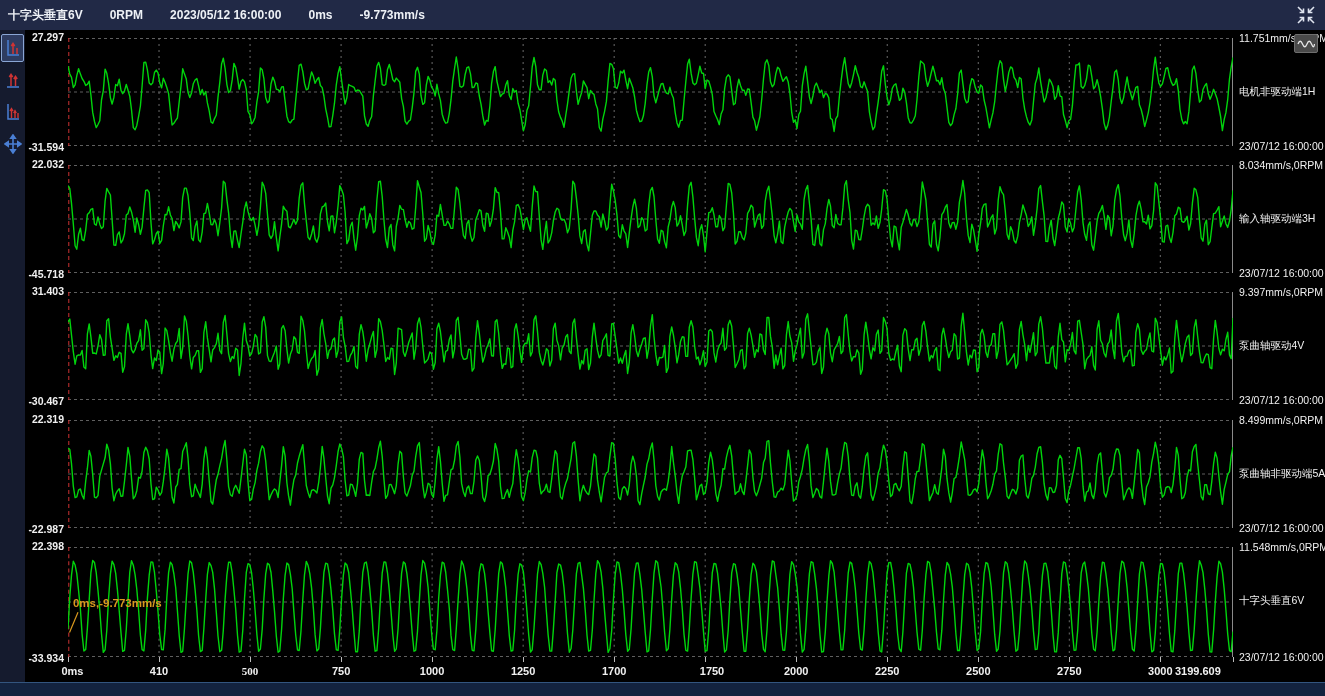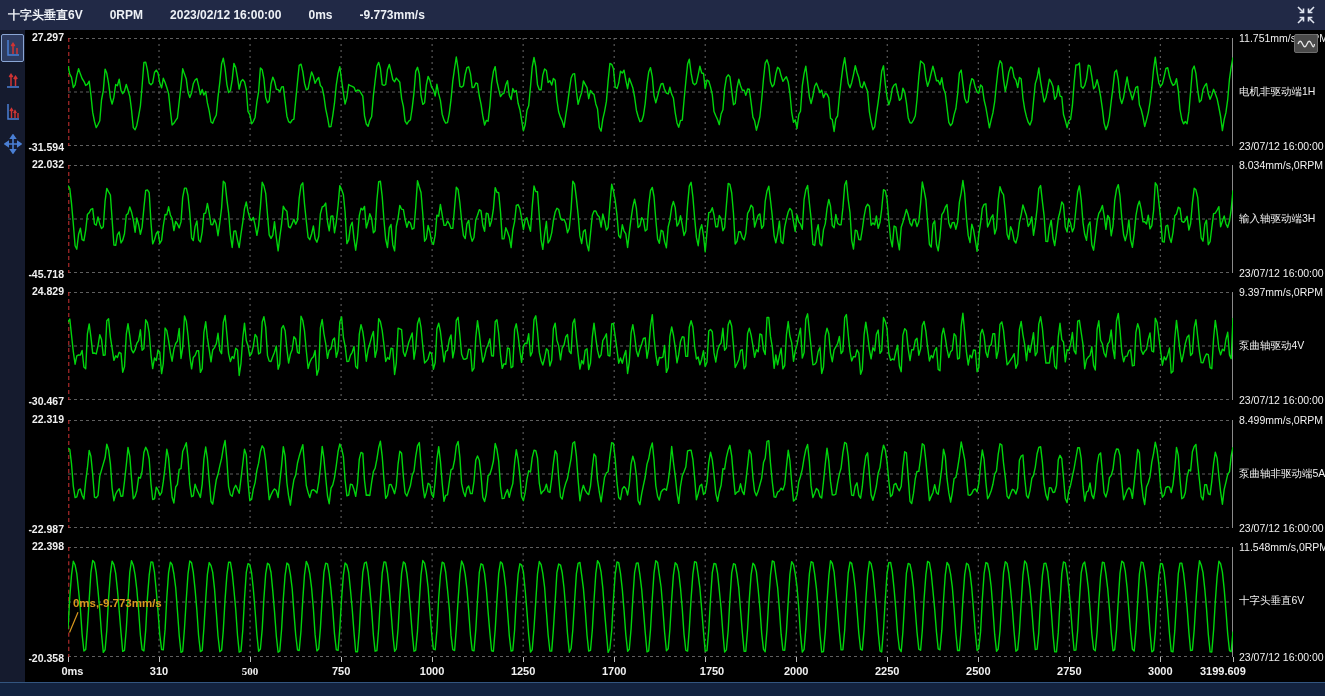--- a/index.html
+++ b/index.html
@@ -33,21 +33,21 @@
     font-size:11px;font-weight:bold;white-space:nowrap;}
   .bottombar{position:absolute;left:0;top:682px;width:1325px;height:14px;background:#13233f;
     border-top:1px solid #33557f;}
 </style>
 </head>
 <body>
 
 <div class="header">
   <span class="hitem">十字头垂直6V</span>
   <span class="hitem">0RPM</span>
-  <span class="hitem">2023/02/12 16:00:00</span>
+  <span class="hitem">2023/05/12 16:00:00</span>
   <span class="hitem">0ms</span>
   <span class="hitem">-9.773mm/s</span>
   <span class="collapse-btn">
     <svg width="22" height="22" viewBox="0 0 22 22">
       <g stroke="#dfe4ef" stroke-width="1.6" fill="none">
         <path d="M3 3 L8.5 8.5 M8.5 4.6 L8.5 8.5 L4.6 8.5"></path>
         <path d="M19 3 L13.5 8.5 M13.5 4.6 L13.5 8.5 L17.4 8.5"></path>
         <path d="M3 19 L8.5 13.5 M4.6 13.5 L8.5 13.5 L8.5 17.4"></path>
         <path d="M19 19 L13.5 13.5 M17.4 13.5 L13.5 13.5 L13.5 17.4"></path>
       </g>
@@ -152,21 +152,21 @@
           <line x1="0.8" x2="0.8" y1="0" y2="108" stroke="#cf3333" stroke-width="1" stroke-dasharray="4,3"></line>
           <polyline points="0.0,20.6 1.8,23.7 3.5,38.4 5.3,58.8 7.1,80.7 8.8,84.2 10.6,69.3 12.4,63.2 14.1,74.7 15.9,75.7 17.7,65.1 19.4,49.6 21.2,47.7 22.9,44.4 24.7,43.6 26.5,59.0 28.2,60.2 30.0,51.9 31.8,59.2 33.5,63.6 35.3,61.8 37.1,36.1 38.8,23.4 40.6,26.9 42.4,30.0 44.1,54.3 45.9,80.0 47.7,80.4 49.4,69.9 51.2,66.9 53.0,78.0 54.7,75.2 56.5,68.8 58.3,50.0 60.0,48.6 61.8,41.9 63.5,46.9 65.3,54.8 67.1,67.2 68.8,52.9 70.6,59.7 72.4,69.3 74.1,62.1 75.9,42.9 77.7,25.5 79.4,24.9 81.2,27.7 83.0,57.9 84.7,78.9 86.5,74.8 88.3,68.5 90.0,66.3 91.8,78.3 93.6,75.4 95.3,61.0 97.1,49.5 98.8,49.7 100.6,41.8 102.4,50.0 104.1,53.8 105.9,65.6 107.7,56.5 109.4,59.0 111.2,62.9 113.0,56.9 114.7,32.4 116.5,23.1 118.3,23.1 120.0,30.5 121.8,47.9 123.6,73.0 125.3,75.6 127.1,61.6 128.9,56.0 130.6,74.8 132.4,77.0 134.2,66.8 135.9,48.6 137.7,48.0 139.4,38.4 141.2,47.9 143.0,59.6 144.7,59.7 146.5,54.6 148.3,59.3 150.0,70.7 151.8,57.7 153.6,43.0 155.3,16.2 157.1,18.3 158.9,34.7 160.6,47.8 162.4,69.7 164.2,82.5 165.9,66.2 167.7,65.9 169.5,75.3 171.2,82.5 173.0,68.8 174.8,57.0 176.5,43.6 178.3,37.0 180.0,46.4 181.8,52.9 183.6,55.5 185.3,52.4 187.1,60.1 188.9,70.4 190.6,61.1 192.4,42.1 194.2,17.2 195.9,20.9 197.7,28.3 199.5,49.7 201.2,69.9 203.0,73.4 204.8,70.2 206.5,56.6 208.3,72.2 210.1,85.9 211.8,72.1 213.6,58.8 215.3,41.3 217.1,44.6 218.9,46.2 220.6,61.6 222.4,62.8 224.2,58.5 225.9,54.2 227.7,59.2 229.5,55.3 231.2,33.0 233.0,20.3 234.8,17.8 236.5,38.9 238.3,56.2 240.1,72.4 241.8,74.7 243.6,69.0 245.4,61.0 247.1,73.6 248.9,77.2 250.7,71.5 252.4,49.0 254.2,42.0 255.9,41.2 257.7,38.1 259.5,56.8 261.2,65.8 263.0,51.3 264.8,50.9 266.5,67.8 268.3,57.1 270.1,40.3 271.8,20.6 273.6,24.5 275.4,29.8 277.1,47.0 278.9,78.6 280.7,74.9 282.4,61.6 284.2,57.2 286.0,73.7 287.7,85.2 289.5,72.0 291.3,50.7 293.0,43.3 294.8,44.9 296.5,41.4 298.3,63.0 300.1,56.7 301.8,48.8 303.6,53.4 305.4,67.8 307.1,65.7 308.9,35.0 310.7,16.6 312.4,16.3 314.2,31.5 316.0,55.8 317.7,74.5 319.5,82.5 321.3,62.9 323.0,59.5 324.8,79.9 326.6,85.9 328.3,61.5 330.1,52.8 331.8,40.4 333.6,44.2 335.4,44.7 337.1,54.5 338.9,62.3 340.7,56.4 342.4,58.0 344.2,64.2 346.0,63.2 347.7,42.4 349.5,15.6 351.3,22.0 353.0,27.5 354.8,49.3 356.6,76.2 358.3,73.7 360.1,60.4 361.9,67.0 363.6,76.6 365.4,79.5 367.2,70.2 368.9,50.1 370.7,51.2 372.4,39.4 374.2,50.0 376.0,60.4 377.7,60.4 379.5,56.0 381.3,58.8 383.0,63.4 384.8,63.2 386.6,42.3 388.3,22.2 390.1,24.5 391.9,38.0 393.6,55.6 395.4,70.5 397.2,73.6 398.9,58.8 400.7,55.4 402.5,70.1 404.2,76.2 406.0,72.5 407.8,54.7 409.5,50.2 411.3,44.7 413.0,45.8 414.8,60.3 416.6,66.2 418.3,48.2 420.1,48.8 421.9,61.3 423.6,55.6 425.4,43.9 427.2,22.6 428.9,27.3 430.7,27.7 432.5,46.6 434.2,73.9 436.0,73.7 437.8,62.8 439.5,66.7 441.3,72.2 443.1,82.6 444.8,65.3 446.6,56.7 448.3,40.5 450.1,39.6 451.9,43.8 453.6,53.4 455.4,64.5 457.2,54.8 458.9,52.8 460.7,60.3 462.5,66.2 464.2,42.0 466.0,21.0 467.8,26.6 469.5,26.8 471.3,51.0 473.1,74.9 474.8,84.3 476.6,68.9 478.4,56.5 480.1,78.0 481.9,74.9 483.7,67.8 485.4,55.5 487.2,47.0 488.9,43.2 490.7,44.5 492.5,53.0 494.2,55.2 496.0,54.3 497.8,58.5 499.5,67.8 501.3,63.3 503.1,44.1 504.8,16.2 506.6,19.2 508.4,33.3 510.1,49.4 511.9,70.9 513.7,78.5 515.4,66.5 517.2,64.7 519.0,79.3 520.7,85.9 522.5,68.8 524.3,50.2 526.0,46.0 527.8,45.9 529.5,50.1 531.3,51.9 533.1,62.1 534.8,49.0 536.6,56.0 538.4,65.1 540.1,62.6 541.9,39.7 543.7,19.3 545.4,25.7 547.2,35.3 549.0,50.4 550.7,70.5 552.5,73.0 554.3,59.8 556.0,65.8 557.8,68.8 559.6,82.5 561.3,67.9 563.1,53.3 564.8,42.0 566.6,34.2 568.4,43.4 570.1,62.5 571.9,60.8 573.7,52.7 575.4,54.9 577.2,66.0 579.0,64.5 580.7,40.7 582.5,25.6 584.3,22.4 586.0,31.5 587.8,54.7 589.6,74.0 591.3,78.3 593.1,65.3 594.9,66.4 596.6,76.6 598.4,82.8 600.2,62.0 601.9,54.9 603.7,42.0 605.4,36.5 607.2,42.6 609.0,61.1 610.7,58.3 612.5,50.8 614.3,60.1 616.0,70.6 617.8,66.0 619.6,39.9 621.3,21.1 623.1,17.3 624.9,32.0 626.6,52.6 628.4,72.4 630.2,80.7 631.9,65.3 633.7,59.7 635.5,70.8 637.2,86.9 639.0,67.0 640.8,47.6 642.5,47.1 644.3,42.7 646.0,49.9 647.8,61.8 649.6,61.7 651.3,50.5 653.1,53.7 654.9,65.7 656.6,62.6 658.4,40.3 660.2,18.4 661.9,19.4 663.7,28.0 665.5,48.7 667.2,79.0 669.0,76.3 670.8,66.6 672.5,66.7 674.3,72.6 676.1,74.9 677.8,68.3 679.6,48.3 681.3,45.4 683.1,40.1 684.9,42.5 686.6,62.1 688.4,55.7 690.2,50.2 691.9,48.9 693.7,63.4 695.5,60.6 697.2,36.4 699.0,25.9 700.8,21.2 702.5,35.4 704.3,51.3 706.1,70.6 707.8,77.9 709.6,69.0 711.4,56.1 713.1,76.7 714.9,78.4 716.7,62.2 718.4,54.2 720.2,47.0 721.9,43.4 723.7,45.6 725.5,56.9 727.2,66.4 729.0,50.0 730.8,56.8 732.5,59.2 734.3,64.3 736.1,34.3 737.8,24.8 739.6,20.4 741.4,38.0 743.1,53.6 744.9,79.4 746.7,80.4 748.4,67.0 750.2,59.7 752.0,78.7 753.7,80.7 755.5,64.6 757.3,58.6 759.0,43.6 760.8,34.5 762.5,41.2 764.3,60.6 766.1,62.8 767.8,49.5 769.6,58.2 771.4,59.7 773.1,59.8 774.9,42.9 776.7,20.1 778.4,15.7 780.2,34.5 782.0,47.6 783.7,75.3 785.5,84.0 787.3,65.1 789.0,65.9 790.8,74.5 792.6,74.8 794.3,64.5 796.1,51.4 797.8,42.3 799.6,39.2 801.4,41.3 803.1,60.2 804.9,57.9 806.7,59.8 808.4,51.0 810.2,63.3 812.0,57.3 813.7,44.0 815.5,24.7 817.3,25.9 819.0,33.8 820.8,55.4 822.6,73.9 824.3,81.9 826.1,61.0 827.9,62.1 829.6,74.8 831.4,84.9 833.2,62.3 834.9,57.2 836.7,50.8 838.4,44.5 840.2,49.8 842.0,58.1 843.7,60.9 845.5,54.3 847.3,55.1 849.0,61.5 850.8,56.8 852.6,38.6 854.3,17.0 856.1,25.3 857.9,35.0 859.6,56.8 861.4,79.3 863.2,82.1 864.9,59.1 866.7,55.8 868.5,79.5 870.2,85.9 872.0,71.8 873.8,49.7 875.5,47.2 877.3,42.2 879.0,39.6 880.8,57.8 882.6,63.1 884.3,57.6 886.1,57.5 887.9,64.2 889.6,57.3 891.4,37.1 893.2,27.8 894.9,15.5 896.7,28.7 898.5,53.8 900.2,70.4 902.0,77.6 903.8,59.3 905.5,64.6 907.3,75.3 909.1,86.3 910.8,69.5 912.6,58.0 914.3,43.3 916.1,39.4 917.9,38.8 919.6,62.0 921.4,57.9 923.2,52.5 924.9,49.8 926.7,69.0 928.5,63.3 930.2,35.1 932.0,21.7 933.8,27.2 935.5,29.7 937.3,46.1 939.1,69.2 940.8,74.3 942.6,61.8 944.4,66.0 946.1,75.5 947.9,78.0 949.7,71.4 951.4,57.4 953.2,49.6 954.9,39.9 956.7,45.5 958.5,50.8 960.2,61.5 962.0,58.3 963.8,51.8 965.5,70.3 967.3,59.2 969.1,43.5 970.8,23.6 972.6,20.6 974.4,36.6 976.1,50.7 977.9,76.4 979.7,76.5 981.4,63.0 983.2,55.1 985.0,73.0 986.7,80.6 988.5,67.9 990.3,53.3 992.0,46.8 993.8,36.9 995.5,39.7 997.3,61.8 999.1,67.0 1000.8,53.4 1002.6,58.6 1004.4,66.8 1006.1,62.4 1007.9,44.2 1009.7,26.8 1011.4,20.8 1013.2,34.8 1015.0,57.6 1016.7,69.3 1018.5,75.4 1020.3,60.2 1022.0,56.9 1023.8,79.7 1025.6,85.2 1027.3,71.6 1029.1,56.1 1030.8,48.3 1032.6,45.5 1034.4,40.4 1036.1,50.3 1037.9,64.3 1039.7,50.4 1041.4,53.2 1043.2,70.8 1045.0,60.7 1046.7,35.7 1048.5,24.3 1050.3,19.6 1052.0,31.2 1053.8,53.3 1055.6,69.8 1057.3,75.7 1059.1,68.4 1060.9,54.9 1062.6,74.9 1064.4,82.4 1066.2,68.9 1067.9,50.9 1069.7,40.8 1071.4,36.1 1073.2,44.3 1075.0,56.9 1076.7,56.8 1078.5,59.0 1080.3,50.1 1082.0,63.9 1083.8,60.6 1085.6,45.7 1087.3,17.8 1089.1,20.6 1090.9,37.3 1092.6,53.4 1094.4,76.6 1096.2,77.0 1097.9,61.1 1099.7,60.2 1101.5,72.5 1103.2,77.5 1105.0,67.5 1106.8,50.8 1108.5,49.0 1110.3,42.2 1112.0,43.4 1113.8,56.4 1115.6,57.4 1117.3,55.6 1119.1,51.3 1120.9,65.1 1122.6,58.5 1124.4,38.2 1126.2,23.3 1127.9,24.8 1129.7,32.3 1131.5,55.2 1133.2,72.8 1135.0,76.2 1136.8,59.3 1138.5,55.1 1140.3,79.7 1142.1,76.7 1143.8,62.7 1145.6,48.6 1147.3,48.1 1149.1,45.1 1150.9,41.7 1152.6,61.8 1154.4,56.3 1156.2,50.9 1157.9,58.7 1159.7,62.4 1161.5,56.0 1163.2,44.3 1165.0,25.3" fill="none" stroke="#00d40c" stroke-width="1.4" stroke-linejoin="round"></polyline>
         </svg>
     </div>
     <div class="rlab rtop">8.034mm/s,0RPM</div>
     <div class="rlab rmid">输入轴驱动端3H</div>
     <div class="rlab rbot">23/07/12 16:00:00</div>
   </div>
 
   <div class="panel" style="top:262px">
-    <div class="ylab ytop">24.829</div>
+    <div class="ylab ytop">31.403</div>
     <div class="ylab ybot">-30.467</div>
     <div class="plot">
       <svg class="wave-svg" viewBox="0 0 1165 108" preserveAspectRatio="none">
           <line x1="0" x2="1165" y1="0.5" y2="0.5" stroke="#5f5f5f" stroke-width="1" stroke-dasharray="3,3"></line>
           <line x1="0" x2="1165" y1="54" y2="54" stroke="#5f5f5f" stroke-width="1" stroke-dasharray="3,3"></line>
           <line x1="0" x2="1165" y1="107.5" y2="107.5" stroke="#5f5f5f" stroke-width="1" stroke-dasharray="3,3"></line>
           <line x1="91.02674733068947" x2="91.02674733068947" y1="0" y2="108" stroke="#6b6b6b" stroke-width="1" stroke-dasharray="2,4"></line>
           <line x1="182.05349466137895" x2="182.05349466137895" y1="0" y2="108" stroke="#6b6b6b" stroke-width="1" stroke-dasharray="2,4"></line>
           <line x1="273.0802419920684" x2="273.0802419920684" y1="0" y2="108" stroke="#6b6b6b" stroke-width="1" stroke-dasharray="2,4"></line>
           <line x1="364.1069893227579" x2="364.1069893227579" y1="0" y2="108" stroke="#6b6b6b" stroke-width="1" stroke-dasharray="2,4"></line>
@@ -213,21 +213,21 @@
           <polyline points="0.0,28.0 1.8,29.5 3.5,43.7 5.3,66.1 7.1,77.6 8.8,76.8 10.6,69.8 12.4,69.0 14.1,75.3 15.9,79.0 17.7,61.0 19.4,48.2 21.2,30.4 22.9,36.3 24.7,54.6 26.5,77.1 28.2,77.8 30.0,75.6 31.8,56.1 33.5,50.1 35.3,43.9 37.1,37.8 38.8,24.2 40.6,30.0 42.4,43.9 44.1,67.8 45.9,80.9 47.7,74.0 49.4,70.9 51.2,68.7 53.0,76.3 54.7,76.1 56.5,61.3 58.3,45.0 60.0,27.5 61.8,36.3 63.5,58.1 65.3,78.7 67.1,76.4 68.8,70.7 70.6,57.3 72.4,58.1 74.1,51.0 75.9,32.5 77.7,27.2 79.4,30.6 81.2,39.0 83.0,64.1 84.7,79.5 86.5,78.8 88.3,67.2 90.0,70.0 91.8,75.3 93.6,72.7 95.3,61.7 97.1,47.2 98.8,29.1 100.6,38.2 102.4,59.6 104.1,77.3 105.9,83.0 107.7,67.0 109.4,64.4 111.2,49.4 113.0,48.7 114.7,31.6 116.5,27.3 118.3,22.7 120.0,37.8 121.8,64.5 123.6,76.7 125.3,75.8 127.1,64.2 128.9,69.6 130.6,73.2 132.4,77.4 134.2,64.1 135.9,39.1 137.7,27.0 139.4,38.7 141.2,60.5 143.0,81.5 144.7,84.1 146.5,71.8 148.3,59.7 150.0,54.3 151.8,45.9 153.6,38.4 155.3,28.0 157.1,20.5 158.9,40.2 160.6,66.6 162.4,74.7 164.2,76.2 165.9,68.9 167.7,65.3 169.5,69.2 171.2,73.3 173.0,58.5 174.8,43.5 176.5,29.2 178.3,34.9 180.0,61.8 181.8,80.8 183.6,79.3 185.3,69.2 187.1,62.6 188.9,50.2 190.6,43.2 192.4,31.5 194.2,25.8 195.9,28.4 197.7,41.0 199.5,61.6 201.2,79.8 203.0,74.9 204.8,71.2 206.5,68.9 208.3,70.6 210.1,77.5 211.8,62.0 213.6,45.4 215.3,26.7 217.1,35.9 218.9,63.0 220.6,75.9 222.4,85.1 224.2,70.3 225.9,59.7 227.7,55.1 229.5,43.0 231.2,36.3 233.0,30.2 234.8,24.6 236.5,44.0 238.3,65.5 240.1,72.5 241.8,77.6 243.6,70.5 245.4,69.6 247.1,70.9 248.9,73.0 250.7,62.3 252.4,47.5 254.2,26.4 255.9,38.1 257.7,57.7 259.5,76.0 261.2,83.7 263.0,68.2 264.8,64.8 266.5,57.6 268.3,45.4 270.1,31.3 271.8,24.0 273.6,28.4 275.4,36.6 277.1,60.3 278.9,75.8 280.7,75.1 282.4,64.3 284.2,64.6 286.0,69.6 287.7,76.4 289.5,63.6 291.3,39.1 293.0,32.4 294.8,33.4 296.5,60.3 298.3,75.3 300.1,75.0 301.8,75.6 303.6,62.6 305.4,51.6 307.1,48.3 308.9,39.2 310.7,27.5 312.4,21.3 314.2,36.3 316.0,59.9 317.7,78.4 319.5,75.4 321.3,64.6 323.0,64.4 324.8,68.8 326.6,73.7 328.3,65.7 330.1,43.8 331.8,31.3 333.6,33.3 335.4,56.8 337.1,73.0 338.9,76.1 340.7,70.7 342.4,65.8 344.2,55.4 346.0,51.0 347.7,36.6 349.5,25.9 351.3,22.5 353.0,44.1 354.8,65.7 356.6,77.8 358.3,72.4 360.1,63.3 361.9,64.5 363.6,74.1 365.4,77.3 367.2,61.5 368.9,39.3 370.7,26.6 372.4,41.1 374.2,63.3 376.0,81.4 377.7,75.3 379.5,74.8 381.3,62.1 383.0,49.9 384.8,48.6 386.6,40.0 388.3,26.0 390.1,21.4 391.9,37.4 393.6,63.4 395.4,71.9 397.2,76.6 398.9,68.3 400.7,66.0 402.5,73.6 404.2,73.6 406.0,61.5 407.8,39.9 409.5,35.9 411.3,40.2 413.0,55.3 414.8,77.2 416.6,81.5 418.3,74.0 420.1,55.6 421.9,54.2 423.6,48.8 425.4,41.0 427.2,23.5 428.9,29.3 430.7,41.1 432.5,66.5 434.2,78.6 436.0,78.4 437.8,73.1 439.5,69.6 441.3,77.4 443.1,69.2 444.8,63.6 446.6,43.0 448.3,29.6 450.1,39.7 451.9,55.7 453.6,76.7 455.4,80.7 457.2,72.4 458.9,59.3 460.7,50.8 462.5,52.0 464.2,37.7 466.0,30.3 467.8,30.7 469.5,38.0 471.3,63.2 473.1,73.9 474.8,71.4 476.6,69.7 478.4,64.2 480.1,71.6 481.9,72.4 483.7,58.8 485.4,43.4 487.2,30.6 488.9,33.8 490.7,57.8 492.5,76.9 494.2,79.1 496.0,69.4 497.8,62.9 499.5,58.5 501.3,48.4 503.1,38.3 504.8,23.2 506.6,21.7 508.4,36.0 510.1,59.9 511.9,80.8 513.7,71.0 515.4,65.3 517.2,70.4 519.0,73.2 520.7,74.6 522.5,66.2 524.3,48.0 526.0,33.9 527.8,36.5 529.5,59.9 531.3,72.0 533.1,81.8 534.8,70.0 536.6,57.2 538.4,52.9 540.1,51.7 541.9,36.1 543.7,22.7 545.4,23.3 547.2,39.1 549.0,62.7 550.7,77.5 552.5,79.5 554.3,69.0 556.0,66.6 557.8,68.4 559.6,75.0 561.3,64.8 563.1,43.9 564.8,36.3 566.6,42.1 568.4,56.0 570.1,80.7 571.9,84.7 573.7,73.7 575.4,65.3 577.2,57.0 579.0,44.1 580.7,38.8 582.5,28.7 584.3,23.0 586.0,39.8 587.8,65.6 589.6,76.5 591.3,80.1 593.1,72.0 594.9,69.7 596.6,68.8 598.4,70.3 600.2,61.3 601.9,47.6 603.7,26.5 605.4,42.0 607.2,55.8 609.0,72.8 610.7,83.4 612.5,66.3 614.3,55.7 616.0,51.8 617.8,47.1 619.6,30.9 621.3,30.3 623.1,30.1 624.9,39.5 626.6,57.6 628.4,79.7 630.2,73.5 631.9,66.0 633.7,64.3 635.5,74.5 637.2,72.6 639.0,62.4 640.8,42.4 642.5,32.1 644.3,39.8 646.0,54.0 647.8,73.3 649.6,81.4 651.3,72.0 653.1,65.3 654.9,48.8 656.6,49.1 658.4,37.4 660.2,29.9 661.9,25.3 663.7,36.1 665.5,57.4 667.2,74.4 669.0,72.1 670.8,71.3 672.5,63.8 674.3,71.3 676.1,74.6 677.8,61.4 679.6,45.7 681.3,29.9 683.1,34.0 684.9,57.0 686.6,71.2 688.4,75.8 690.2,71.1 691.9,64.7 693.7,58.1 695.5,42.6 697.2,38.3 699.0,21.4 700.8,20.7 702.5,43.2 704.3,62.0 706.1,76.9 707.8,77.3 709.6,72.2 711.4,71.0 713.1,68.2 714.9,70.1 716.7,64.6 718.4,47.1 720.2,30.2 721.9,40.5 723.7,63.3 725.5,81.1 727.2,79.5 729.0,75.1 730.8,61.8 732.5,56.5 734.3,49.1 736.1,37.8 737.8,29.5 739.6,24.5 741.4,41.6 743.1,65.9 744.9,77.6 746.7,73.3 748.4,68.4 750.2,70.3 752.0,76.6 753.7,78.0 755.5,61.5 757.3,43.7 759.0,28.2 760.8,41.1 762.5,61.4 764.3,74.9 766.1,75.0 767.8,74.1 769.6,62.9 771.4,53.9 773.1,48.0 774.9,32.7 776.7,22.4 778.4,23.5 780.2,36.4 782.0,59.6 783.7,75.1 785.5,75.6 787.3,66.0 789.0,62.8 790.8,75.3 792.6,78.2 794.3,66.7 796.1,48.3 797.8,36.1 799.6,32.8 801.4,53.4 803.1,74.7 804.9,80.3 806.7,73.6 808.4,66.0 810.2,53.2 812.0,47.6 813.7,34.4 815.5,25.1 817.3,30.1 819.0,41.7 820.8,60.9 822.6,76.6 824.3,74.7 826.1,64.6 827.9,63.4 829.6,68.1 831.4,70.8 833.2,66.2 834.9,46.3 836.7,31.8 838.4,32.8 840.2,57.0 842.0,81.3 843.7,83.6 845.5,73.4 847.3,58.7 849.0,51.4 850.8,51.4 852.6,37.9 854.3,23.7 856.1,25.2 857.9,41.0 859.6,60.2 861.4,80.6 863.2,76.4 864.9,72.7 866.7,64.7 868.5,72.7 870.2,74.3 872.0,62.1 873.8,47.8 875.5,29.1 877.3,36.3 879.0,58.7 880.8,72.7 882.6,82.1 884.3,72.8 886.1,58.5 887.9,57.4 889.6,48.3 891.4,36.7 893.2,22.0 894.9,30.4 896.7,39.6 898.5,57.1 900.2,74.9 902.0,75.3 903.8,73.4 905.5,69.8 907.3,68.9 909.1,71.9 910.8,63.3 912.6,44.4 914.3,30.0 916.1,39.4 917.9,62.6 919.6,78.7 921.4,75.6 923.2,70.8 924.9,64.3 926.7,54.1 928.5,50.8 930.2,34.4 932.0,23.7 933.8,25.0 935.5,42.8 937.3,57.3 939.1,76.2 940.8,78.5 942.6,73.6 944.4,69.3 946.1,70.2 947.9,74.0 949.7,68.0 951.4,40.2 953.2,36.1 954.9,35.0 956.7,57.9 958.5,75.5 960.2,78.1 962.0,70.7 963.8,58.3 965.5,55.3 967.3,47.1 969.1,33.7 970.8,27.5 972.6,26.7 974.4,42.3 976.1,63.7 977.9,75.1 979.7,80.0 981.4,67.8 983.2,67.9 985.0,72.6 986.7,72.0 988.5,65.5 990.3,39.7 992.0,35.3 993.8,38.7 995.5,57.4 997.3,78.5 999.1,82.6 1000.8,71.1 1002.6,65.2 1004.4,56.3 1006.1,48.3 1007.9,38.0 1009.7,27.8 1011.4,27.6 1013.2,38.7 1015.0,66.2 1016.7,81.1 1018.5,72.1 1020.3,70.8 1022.0,62.9 1023.8,74.9 1025.6,78.6 1027.3,68.6 1029.1,45.0 1030.8,35.0 1032.6,32.9 1034.4,53.3 1036.1,72.7 1037.9,77.0 1039.7,70.4 1041.4,57.7 1043.2,55.4 1045.0,49.3 1046.7,35.3 1048.5,29.0 1050.3,29.2 1052.0,35.6 1053.8,61.5 1055.6,79.7 1057.3,75.2 1059.1,70.2 1060.9,67.8 1062.6,69.7 1064.4,78.4 1066.2,62.7 1067.9,46.1 1069.7,29.4 1071.4,32.9 1073.2,61.5 1075.0,76.4 1076.7,84.5 1078.5,67.1 1080.3,62.7 1082.0,56.7 1083.8,42.1 1085.6,33.3 1087.3,22.2 1089.1,30.4 1090.9,44.7 1092.6,66.3 1094.4,77.2 1096.2,74.8 1097.9,67.7 1099.7,66.6 1101.5,67.1 1103.2,72.5 1105.0,64.6 1106.8,48.5 1108.5,27.4 1110.3,35.1 1112.0,59.3 1113.8,78.8 1115.6,77.5 1117.3,72.6 1119.1,56.7 1120.9,49.8 1122.6,51.0 1124.4,31.8 1126.2,26.6 1127.9,24.4 1129.7,44.0 1131.5,60.8 1133.2,76.7 1135.0,79.9 1136.8,64.6 1138.5,64.7 1140.3,73.8 1142.1,74.7 1143.8,61.3 1145.6,43.7 1147.3,32.3 1149.1,38.1 1150.9,56.3 1152.6,71.6 1154.4,84.2 1156.2,69.3 1157.9,62.4 1159.7,54.4 1161.5,51.6 1163.2,35.9 1165.0,27.2" fill="none" stroke="#00d40c" stroke-width="1.4" stroke-linejoin="round"></polyline>
         </svg>
     </div>
     <div class="rlab rtop">8.499mm/s,0RPM</div>
     <div class="rlab rmid">泵曲轴非驱动端5A</div>
     <div class="rlab rbot">23/07/12 16:00:00</div>
   </div>
 
   <div class="panel" style="top:517px;height:110px">
     <div class="ylab ytop">22.398</div>
-    <div class="ylab ybot">-20.358</div>
+    <div class="ylab ybot">-33.934</div>
     <div class="plot">
       <svg class="wave-svg" viewBox="0 0 1165 108" preserveAspectRatio="none">
           <line x1="0" x2="1165" y1="0.5" y2="0.5" stroke="#5f5f5f" stroke-width="1" stroke-dasharray="3,3"></line>
           <line x1="0" x2="1165" y1="54" y2="54" stroke="#5f5f5f" stroke-width="1" stroke-dasharray="3,3"></line>
           <line x1="0" x2="1165" y1="107.5" y2="107.5" stroke="#5f5f5f" stroke-width="1" stroke-dasharray="3,3"></line>
           <line x1="91.02674733068947" x2="91.02674733068947" y1="0" y2="108" stroke="#6b6b6b" stroke-width="1" stroke-dasharray="2,4"></line>
           <line x1="182.05349466137895" x2="182.05349466137895" y1="0" y2="108" stroke="#6b6b6b" stroke-width="1" stroke-dasharray="2,4"></line>
           <line x1="273.0802419920684" x2="273.0802419920684" y1="0" y2="108" stroke="#6b6b6b" stroke-width="1" stroke-dasharray="2,4"></line>
           <line x1="364.1069893227579" x2="364.1069893227579" y1="0" y2="108" stroke="#6b6b6b" stroke-width="1" stroke-dasharray="2,4"></line>
           <line x1="455.1337366534474" x2="455.1337366534474" y1="0" y2="108" stroke="#6b6b6b" stroke-width="1" stroke-dasharray="2,4"></line>
@@ -247,21 +247,21 @@
     </div>
     <div class="rlab rtop">11.548mm/s,0RPM</div>
     <div class="rlab rmid">十字头垂直6V</div>
     <div class="rlab rbot">23/07/12 16:00:00</div>
   </div>
 
   <div class="xaxis">
       <div class="xtick" style="left: 0px;"></div>
       <div class="xlabel" style="left: 0px; transform: translateX(-30%);">0ms</div>
       <div class="xtick" style="left: 91.0267px;"></div>
-      <div class="xlabel" style="left: 91.0267px;">310</div>
+      <div class="xlabel" style="left: 91.0267px;">410</div>
       <div class="xtick" style="left: 182.053px;"></div>
       <div class="xlabel" style="left: 182.053px; font-family: Liberation Serif, serif;">500</div>
       <div class="xtick" style="left: 273.08px;"></div>
       <div class="xlabel" style="left: 273.08px;">750</div>
       <div class="xtick" style="left: 364.107px;"></div>
       <div class="xlabel" style="left: 364.107px;">1000</div>
       <div class="xtick" style="left: 455.134px;"></div>
       <div class="xlabel" style="left: 455.134px;">1250</div>
       <div class="xtick" style="left: 546.16px;"></div>
       <div class="xlabel" style="left: 546.16px;">1700</div>
@@ -271,17 +271,17 @@
       <div class="xlabel" style="left: 728.214px; text-align: right;">2000</div>
       <div class="xtick" style="left: 819.241px;"></div>
       <div class="xlabel" style="left: 819.241px;">2250</div>
       <div class="xtick" style="left: 910.267px;"></div>
       <div class="xlabel" style="left: 910.267px;">2500</div>
       <div class="xtick" style="left: 1001.29px;"></div>
       <div class="xlabel" style="left: 1001.29px;">2750</div>
       <div class="xtick" style="left: 1092.32px;"></div>
       <div class="xlabel" style="left: 1092.32px;">3000</div>
       <div class="xtick" style="left: 1165px;"></div>
-      <div class="xlabel" style="left: 1165px; transform: translateX(-72%);">3199.609</div>
+      <div class="xlabel" style="left: 1140px; transform: translateX(-72%);">3199.609</div>
     </div>
 </div>
 
 <div class="bottombar"></div>
 
 </body></html>

